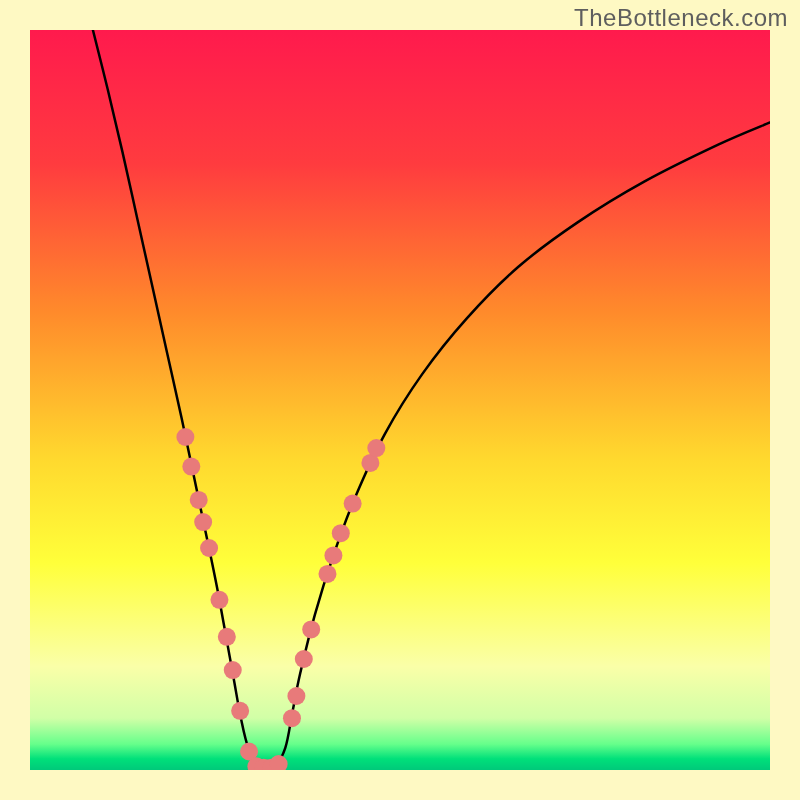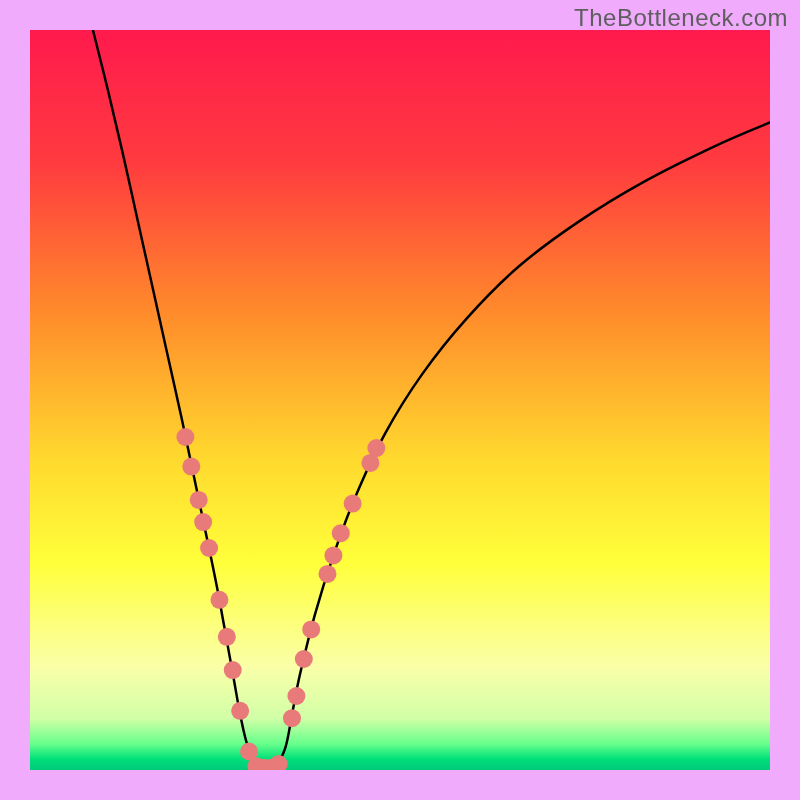--- a/index.html
+++ b/index.html
@@ -7,21 +7,21 @@
     padding: 0;
     width: 800px;
     height: 800px;
     overflow: hidden;
     background: #000;
   }
   .frame {
     position: relative;
     width: 800px;
     height: 800px;
-    background: #f0abfc;
+    background: #fef9c3;
   }
   .watermark {
     position: absolute;
     top: 4px;
     right: 12px;
     font-family: Arial, Helvetica, sans-serif;
     font-size: 24px;
     color: #5e5e5e;
     letter-spacing: 0.5px;
     z-index: 5;

